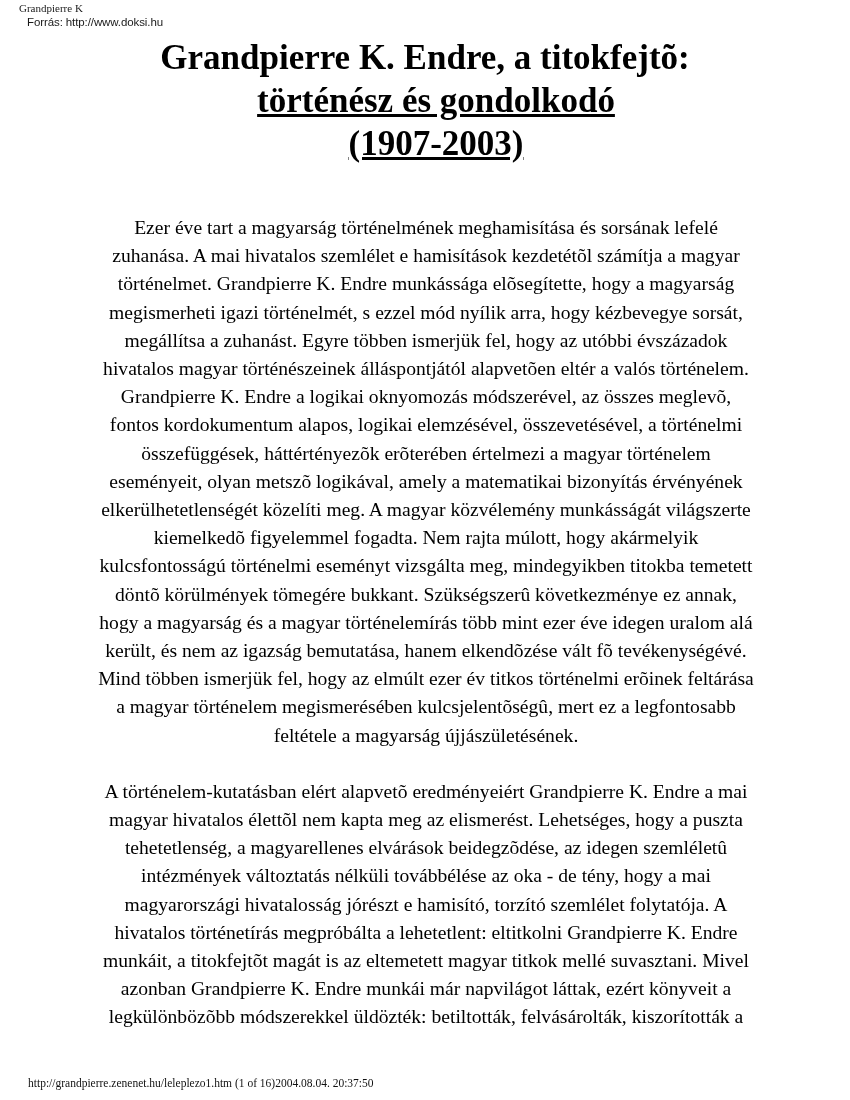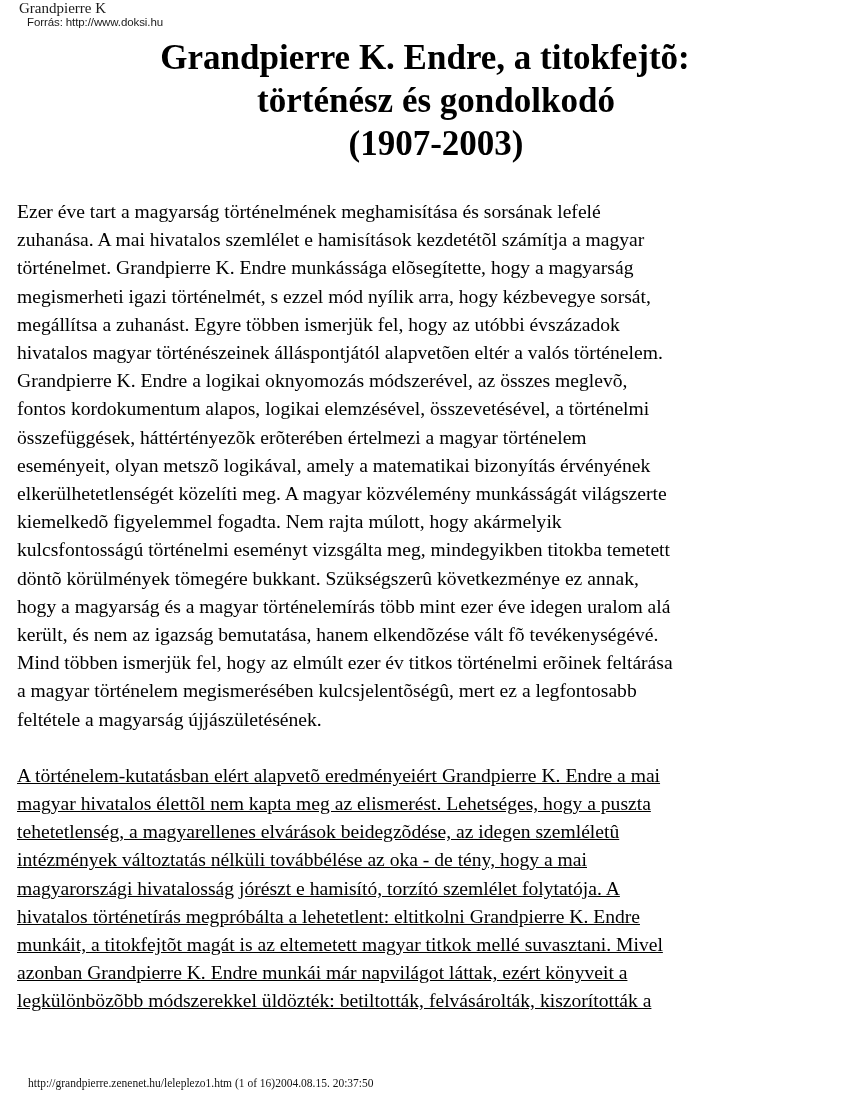--- a/index.html
+++ b/index.html
@@ -19,21 +19,21 @@
   
   .doc-header {
     position: absolute;
     top: 0;
     left: 0;
     width: 850px;
     padding-top: 2px;
   }
   .header-docname {
     font-family: "Liberation Serif", "DejaVu Serif", serif;
-    font-size: 15px;
+    font-size: 11px;
     line-height: 13px;
     color: #1a1a1a;
     padding-left: 19px;
   }
   .header-source {
     font-family: "Liberation Sans", "DejaVu Sans", sans-serif;
     font-size: 11.5px;
     line-height: 14px;
     color: #1a1a1a;
     padding-left: 27px;
@@ -52,41 +52,41 @@
     font-family: "Liberation Serif", "DejaVu Serif", serif;
     font-weight: bold;
     font-size: 35px;
     line-height: 43px;
     color: #000000;
     letter-spacing: 0px;
   }
   .title-line.l2,
   .title-line.l3 {
     padding-left: 22px;
+    text-decoration: underline;
   }
 
   
   .body-block {
     position: absolute;
     top: 198px;
     left: 17px;
     width: 818px;
   }
   .para {
     font-size: 19.6px;
     line-height: 28.2px;
     color: #000000;
-    margin: 0;
+    margin: 16px;
     white-space: pre-wrap;
-    text-align: left;
+    text-align: center;
     word-spacing: 0px;
   }
   .para + .para {
     margin-top: 28px;
-    text-decoration: underline;
   }
 
   
   .doc-footer {
     position: absolute;
     left: 28px;
     top: 1076px;
     font-family: "Liberation Serif", "DejaVu Serif", serif;
     font-size: 11.5px;
     line-height: 14px;
@@ -131,13 +131,13 @@
 magyar hivatalos élettõl nem kapta meg az elismerést. Lehetséges, hogy a puszta
 tehetetlenség, a magyarellenes elvárások beidegzõdése, az idegen szemléletû
 intézmények változtatás nélküli továbbélése az oka - de tény, hogy a mai
 magyarországi hivatalosság jórészt e hamisító, torzító szemlélet folytatója. A
 hivatalos történetírás megpróbálta a lehetetlent: eltitkolni Grandpierre K. Endre
 munkáit, a titokfejtõt magát is az eltemetett magyar titkok mellé suvasztani. Mivel
 azonban Grandpierre K. Endre munkái már napvilágot láttak, ezért könyveit a
 legkülönbözõbb módszerekkel üldözték: betiltották, felvásárolták, kiszorították a</p>
 </div>
 
-<div class="doc-footer">http://grandpierre.zenenet.hu/leleplezo1.htm (1 of 16)2004.08.15. 20:37:50</div>
+<div class="doc-footer">http://grandpierre.zenenet.hu/leleplezo1.htm (1 of 16)2004.08.04. 20:37:50</div>
 
 </body></html>

